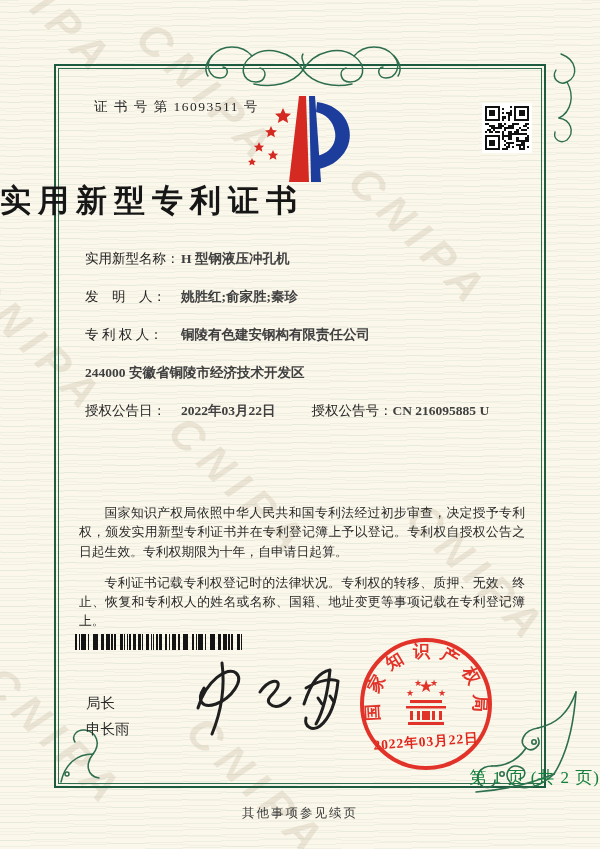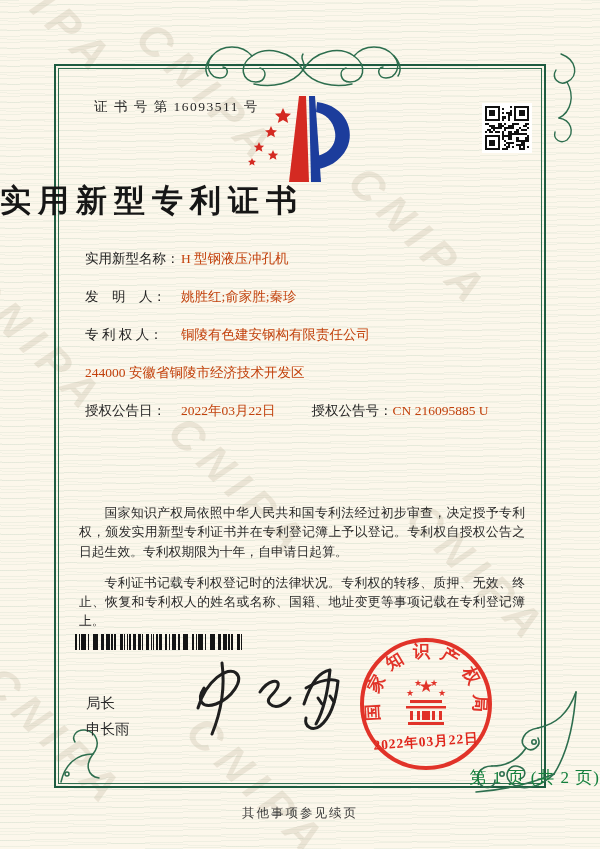--- a/index.html
+++ b/index.html
@@ -42,21 +42,21 @@
   .logo{position:absolute; left:243px; top:92px; z-index:4;}
   .qr{position:absolute; left:482px; top:103px; width:50px; height:50px;
     background:#fff; padding:3px; box-sizing:border-box; z-index:4;}
   .title{
     position:absolute; left:0; top:180px; width:100%; text-align:left; z-index:4;
     font-size:31px; font-weight:700; letter-spacing:7px; color:#161616;
   }
   .fields{position:absolute; left:85px; top:247px; width:445px; z-index:4; font-size:13.5px;}
   .frow{display:flex; margin-bottom:14px; line-height:24px; white-space:pre;}
   .flabel{min-width:96px; color:#242424;}
-  .fvalue{color:#c2410c;}
+  .fvalue{color:#404040;font-weight:bold;}
   .frow .sep{width:36px;}
   .paras{position:absolute; left:67px; top:492px; width:470px; z-index:4;}
   .paras p{margin:12px; font-size:12.8px; line-height:19.3px; text-indent:2em;
     text-align:justify; color:#2a2a2a;}
   .barcode{
     position:absolute; left:75px; top:634px; width:168px; height:16px; z-index:4;
     background-image:
       repeating-linear-gradient(90deg,#141414 0 2px, rgba(0,0,0,0) 2px 4px, #141414 4px 5px, rgba(0,0,0,0) 5px 9px),
       repeating-linear-gradient(90deg,#141414 0 1px, rgba(0,0,0,0) 1px 6px, #141414 6px 9px, rgba(0,0,0,0) 9px 13px);
   }

